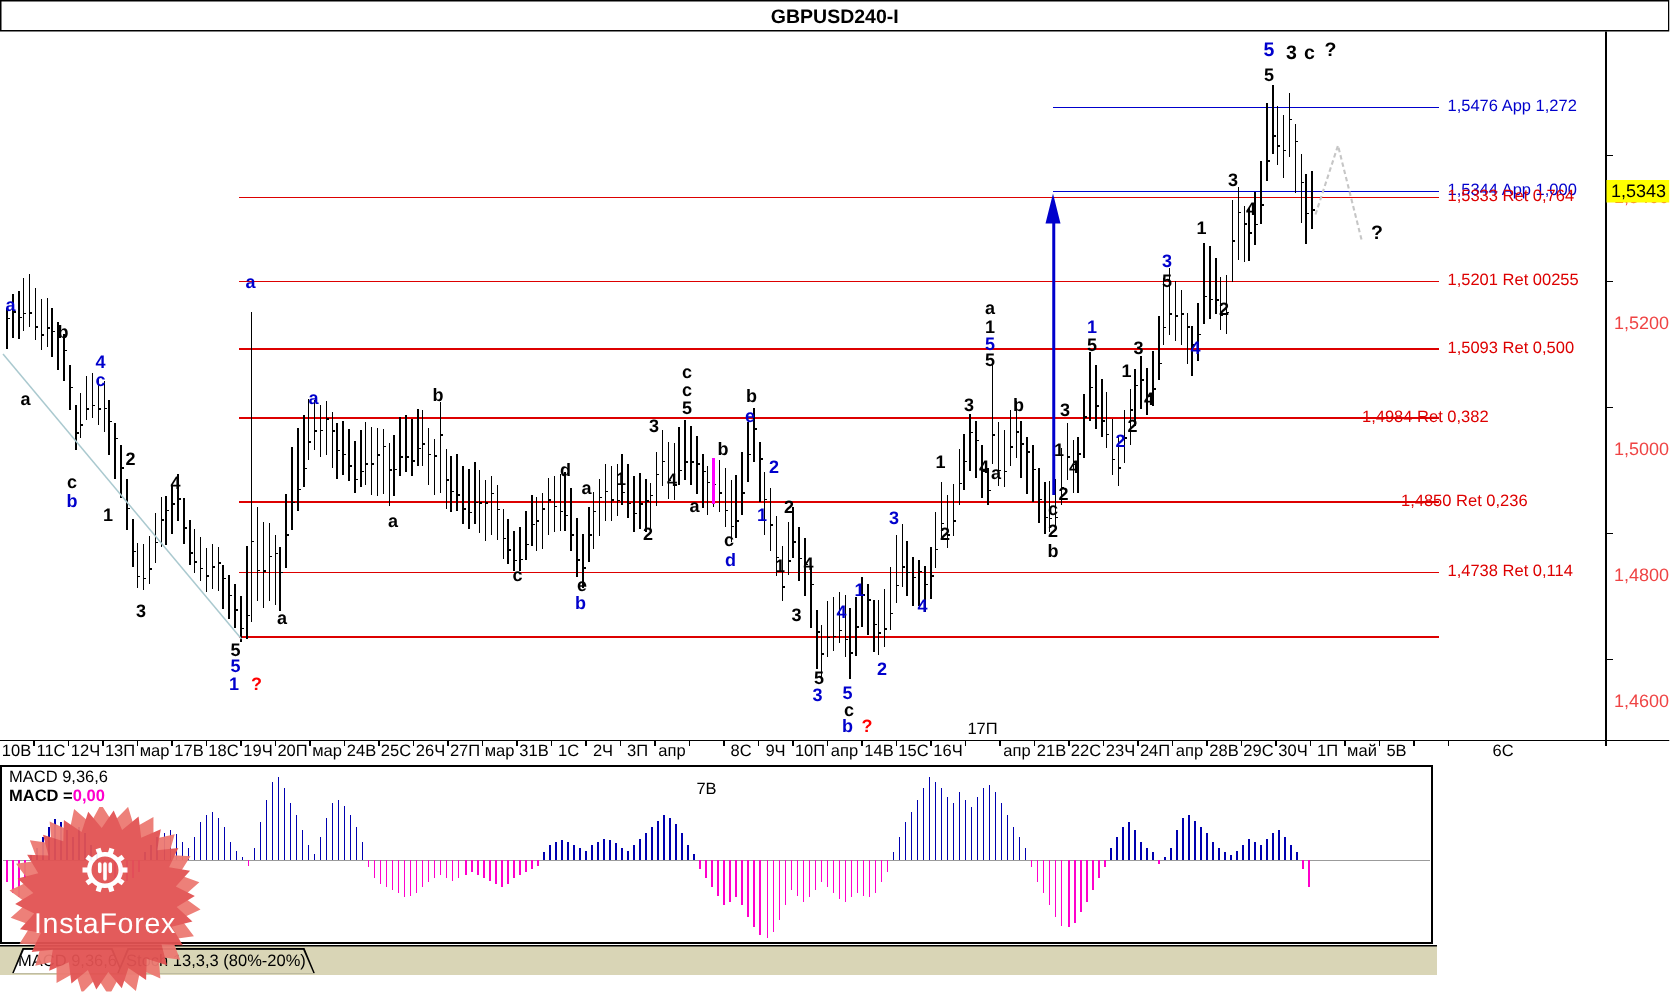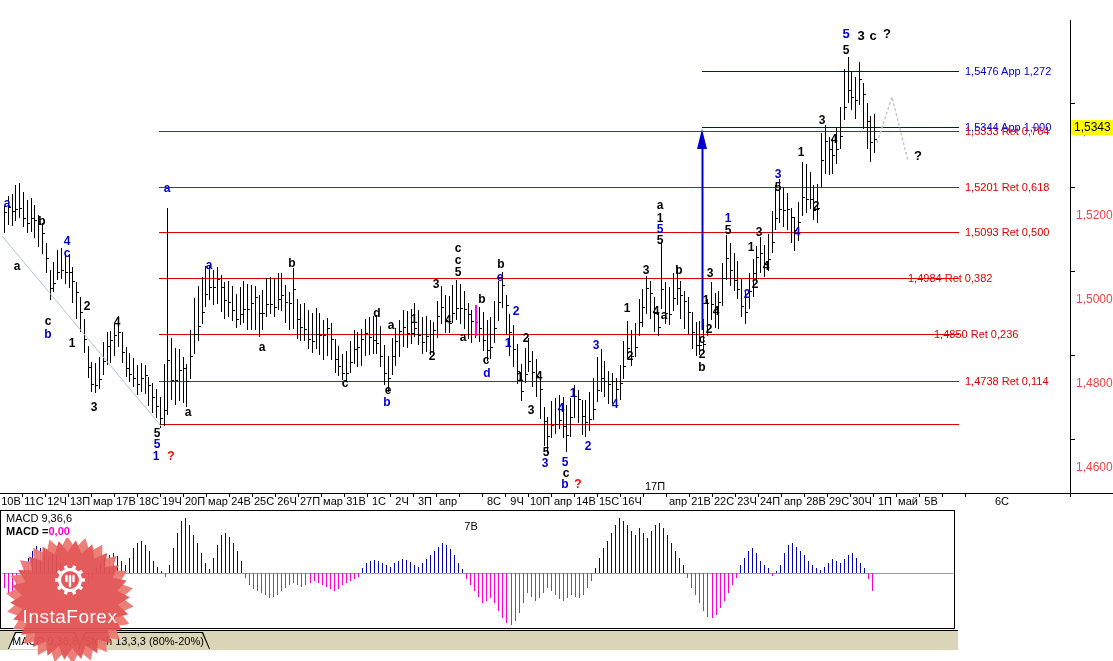--- a/index.html
+++ b/index.html
@@ -26,20 +26,23 @@
     font-size:11px;text-align:center;line-height:16px;color:#000;}
   .logo{position:absolute;left:4px;top:538px;width:132px;height:126px;z-index:5;opacity:0.95;}
   .logo .brand{position:absolute;left:50%;top:68px;transform:translateX(-50%);
     color:#fff;font-size:19px;letter-spacing:0.5px;z-index:6;}
 </style>
 </head>
 <body>
 
 <div id="app">
 
+  <div class="titlebar">
+    <span>GBPUSD240-I</span>
+  </div>
 
   <svg id="cv" width="1113" height="661">
       <g shape-rendering="crispEdges">
         <line x1="702" y1="71.5" x2="959" y2="71.5" stroke="#0000cc" stroke-width="1"></line>
         <line x1="702" y1="127.5" x2="959" y2="127.5" stroke="#0000cc" stroke-width="1"></line>
         <line x1="159" y1="131.5" x2="959" y2="131.5" stroke="#dd0000" stroke-width="1"></line>
         <line x1="159" y1="187.5" x2="959" y2="187.5" stroke="#dd0000" stroke-width="1"></line>
         <line x1="159" y1="232.5" x2="959" y2="232.5" stroke="#dd0000" stroke-width="1"></line>
         <line x1="159" y1="278.5" x2="959" y2="278.5" stroke="#dd0000" stroke-width="1"></line>
         <line x1="159" y1="334.5" x2="959" y2="334.5" stroke="#dd0000" stroke-width="1"></line>
@@ -824,21 +827,21 @@
           <path d="M -3.5,-4 V 1 M 3.5,-4 V 1 M 0,-4 V 6" stroke="#fff" stroke-width="2.4" stroke-linecap="round" fill="none"></path>
         </g>
       </svg>
     <span class="brand">InstaForex</span>
   </div>
 
   <div id="gen">
       <div class="flabel" style="left:965px;top:64.5px;color:#0000cc" id="fib0">1,5476 App 1,272</div>
       <div class="flabel" style="left:965px;top:120.5px;color:#0000cc" id="fib1">1,5344 App 1,000</div>
       <div class="flabel" style="left:965px;top:124.5px;color:#dd0000" id="fib2">1,5333 Ret 0,764</div>
-      <div class="flabel" style="left:965px;top:180.5px;color:#dd0000" id="fib3">1,5201 Ret 0,618</div>
+      <div class="flabel" style="left:965px;top:180.5px;color:#dd0000" id="fib3">1,5201 Ret 00255</div>
       <div class="flabel" style="left:965px;top:225.5px;color:#dd0000" id="fib4">1,5093 Ret 0,500</div>
       <div class="flabel" style="left:908px;top:271.5px;color:#dd0000" id="fib5">1,4984 Ret 0,382</div>
       <div class="flabel" style="left:934px;top:327.5px;color:#dd0000" id="fib6">1,4850 Ret 0,236</div>
       <div class="flabel" style="left:965px;top:374.5px;color:#dd0000" id="fib7">1,4738 Ret 0,114</div>
       <div class="plabel" style="left:1076px;top:96.5px">1,5400</div>
       <div class="plabel" style="left:1076px;top:180.5px">1,5200</div>
       <div class="plabel" style="left:1076px;top:264.5px">1,5000</div>
       <div class="plabel" style="left:1076px;top:348.5px">1,4800</div>
       <div class="plabel" style="left:1076px;top:432.5px">1,4600</div>
       <div class="dlabel" style="left:-2px;top:495px">10В</div>

